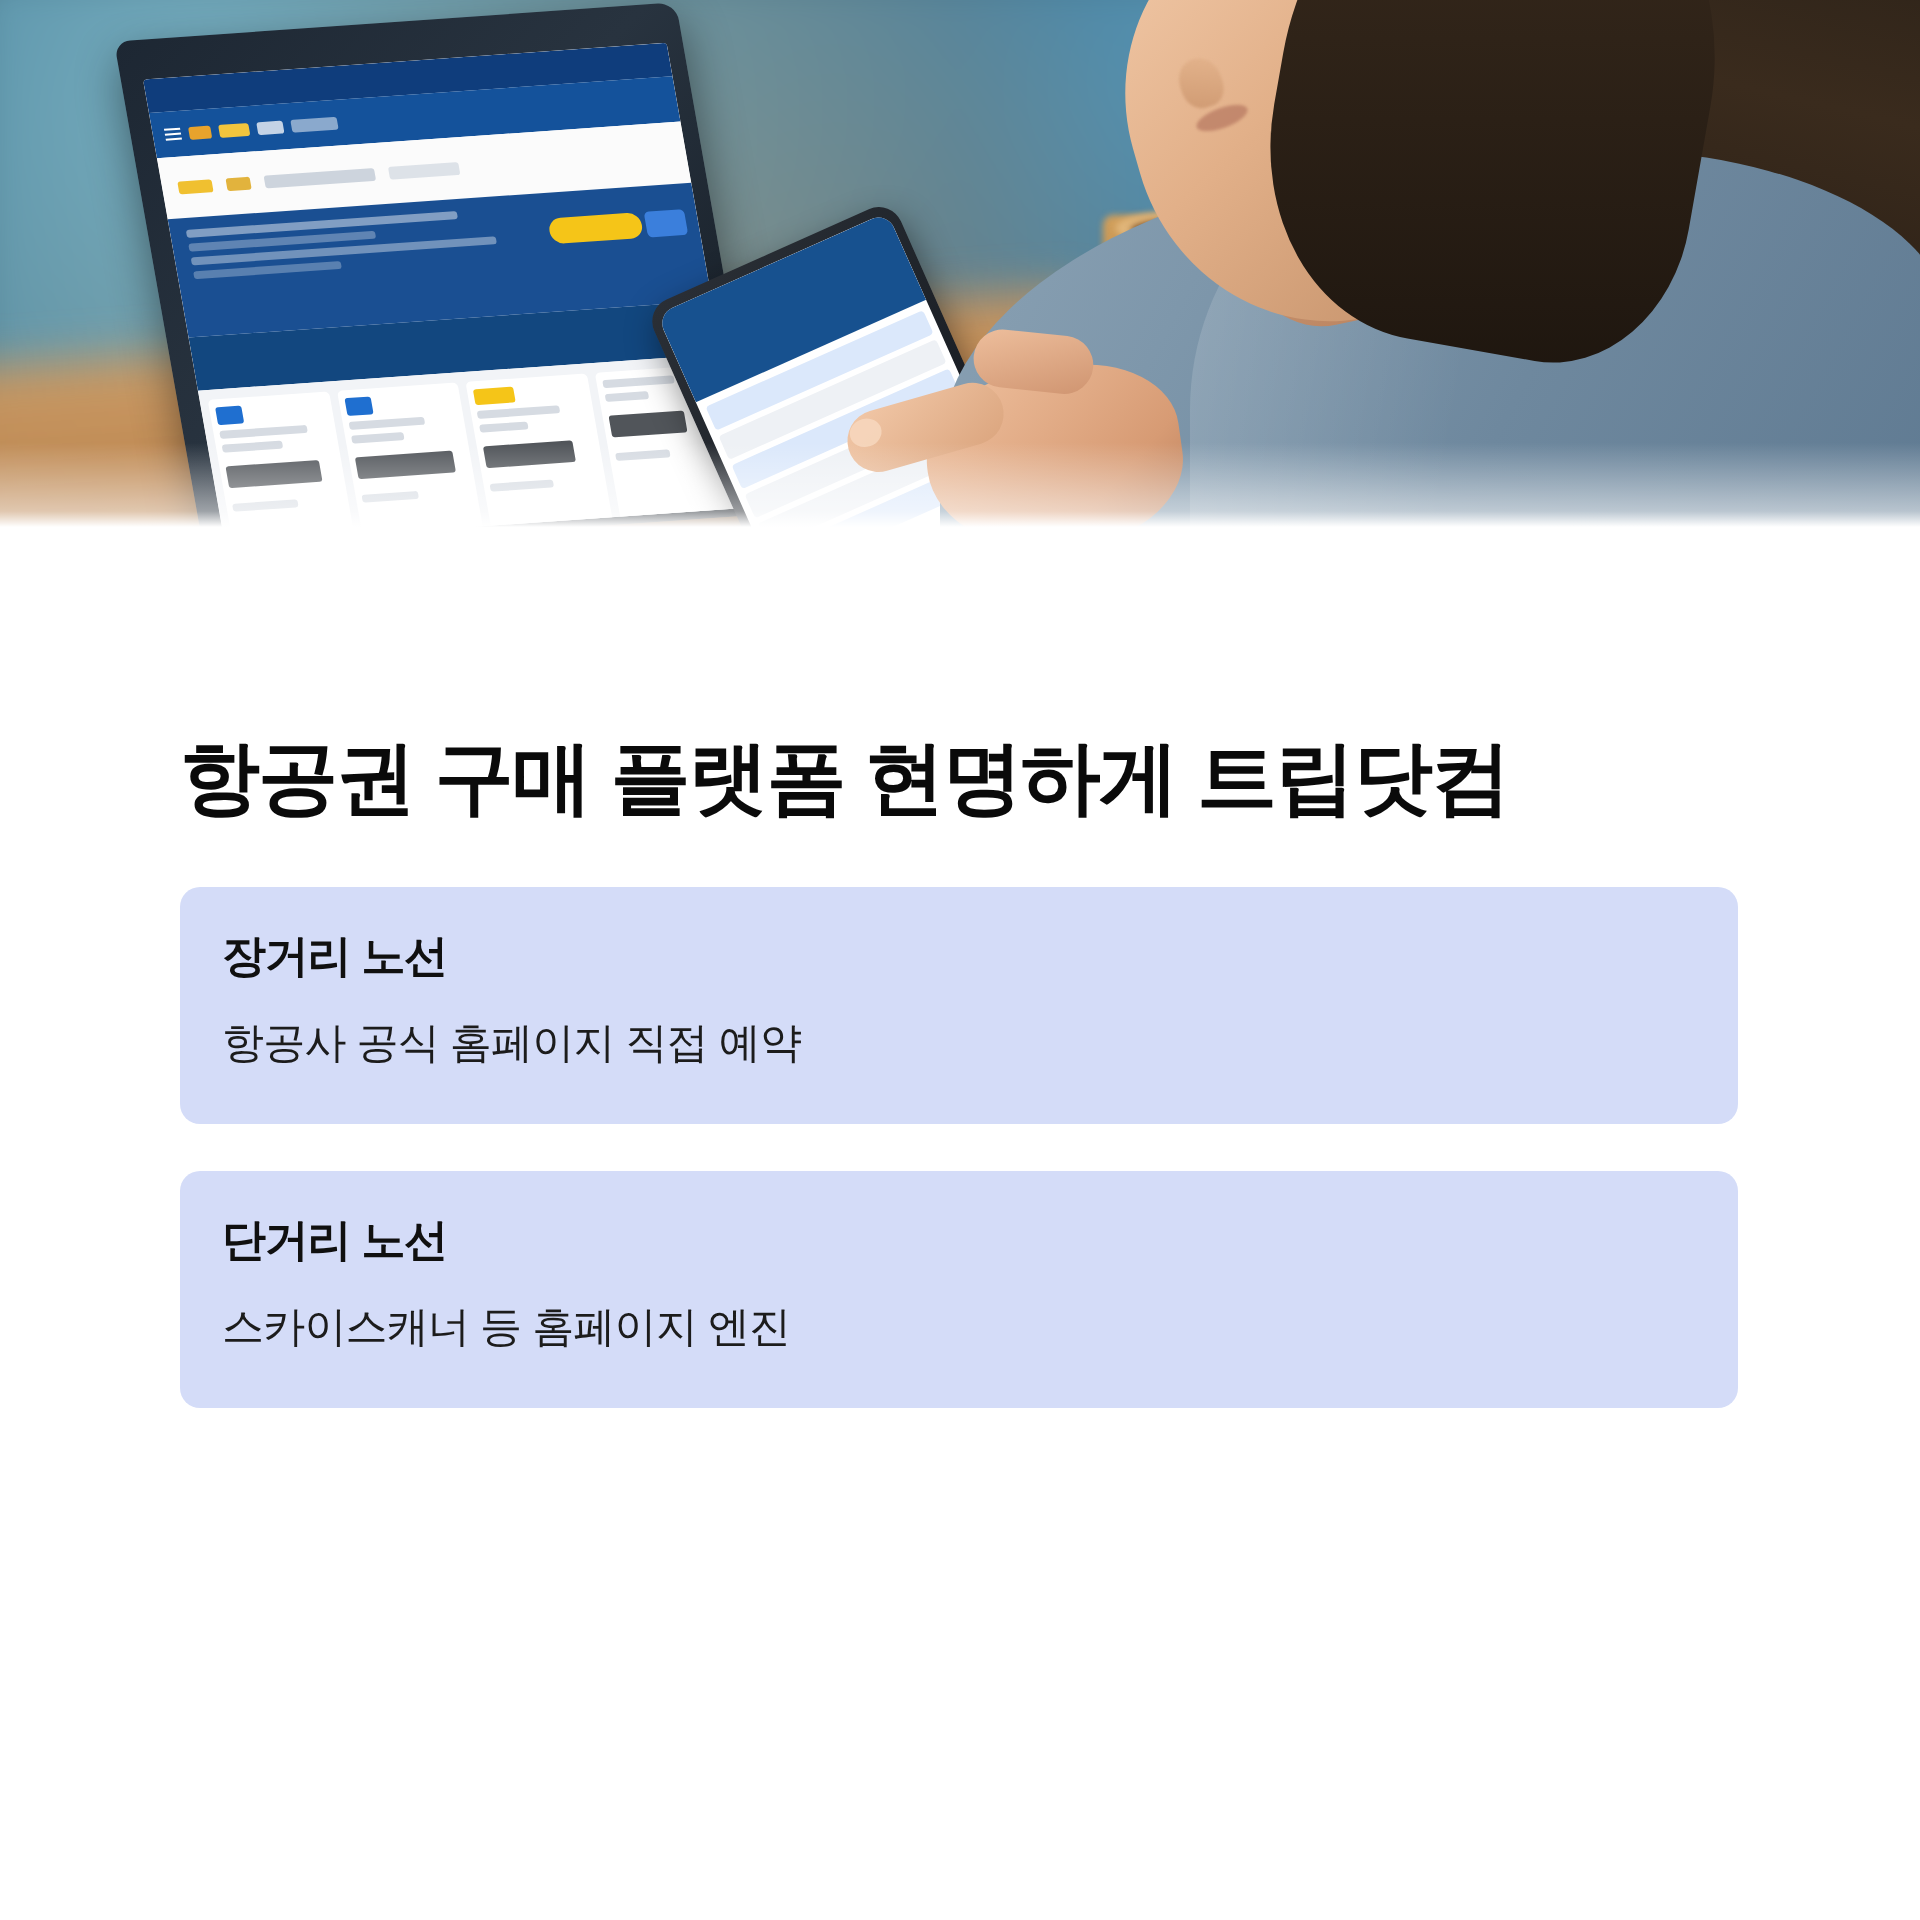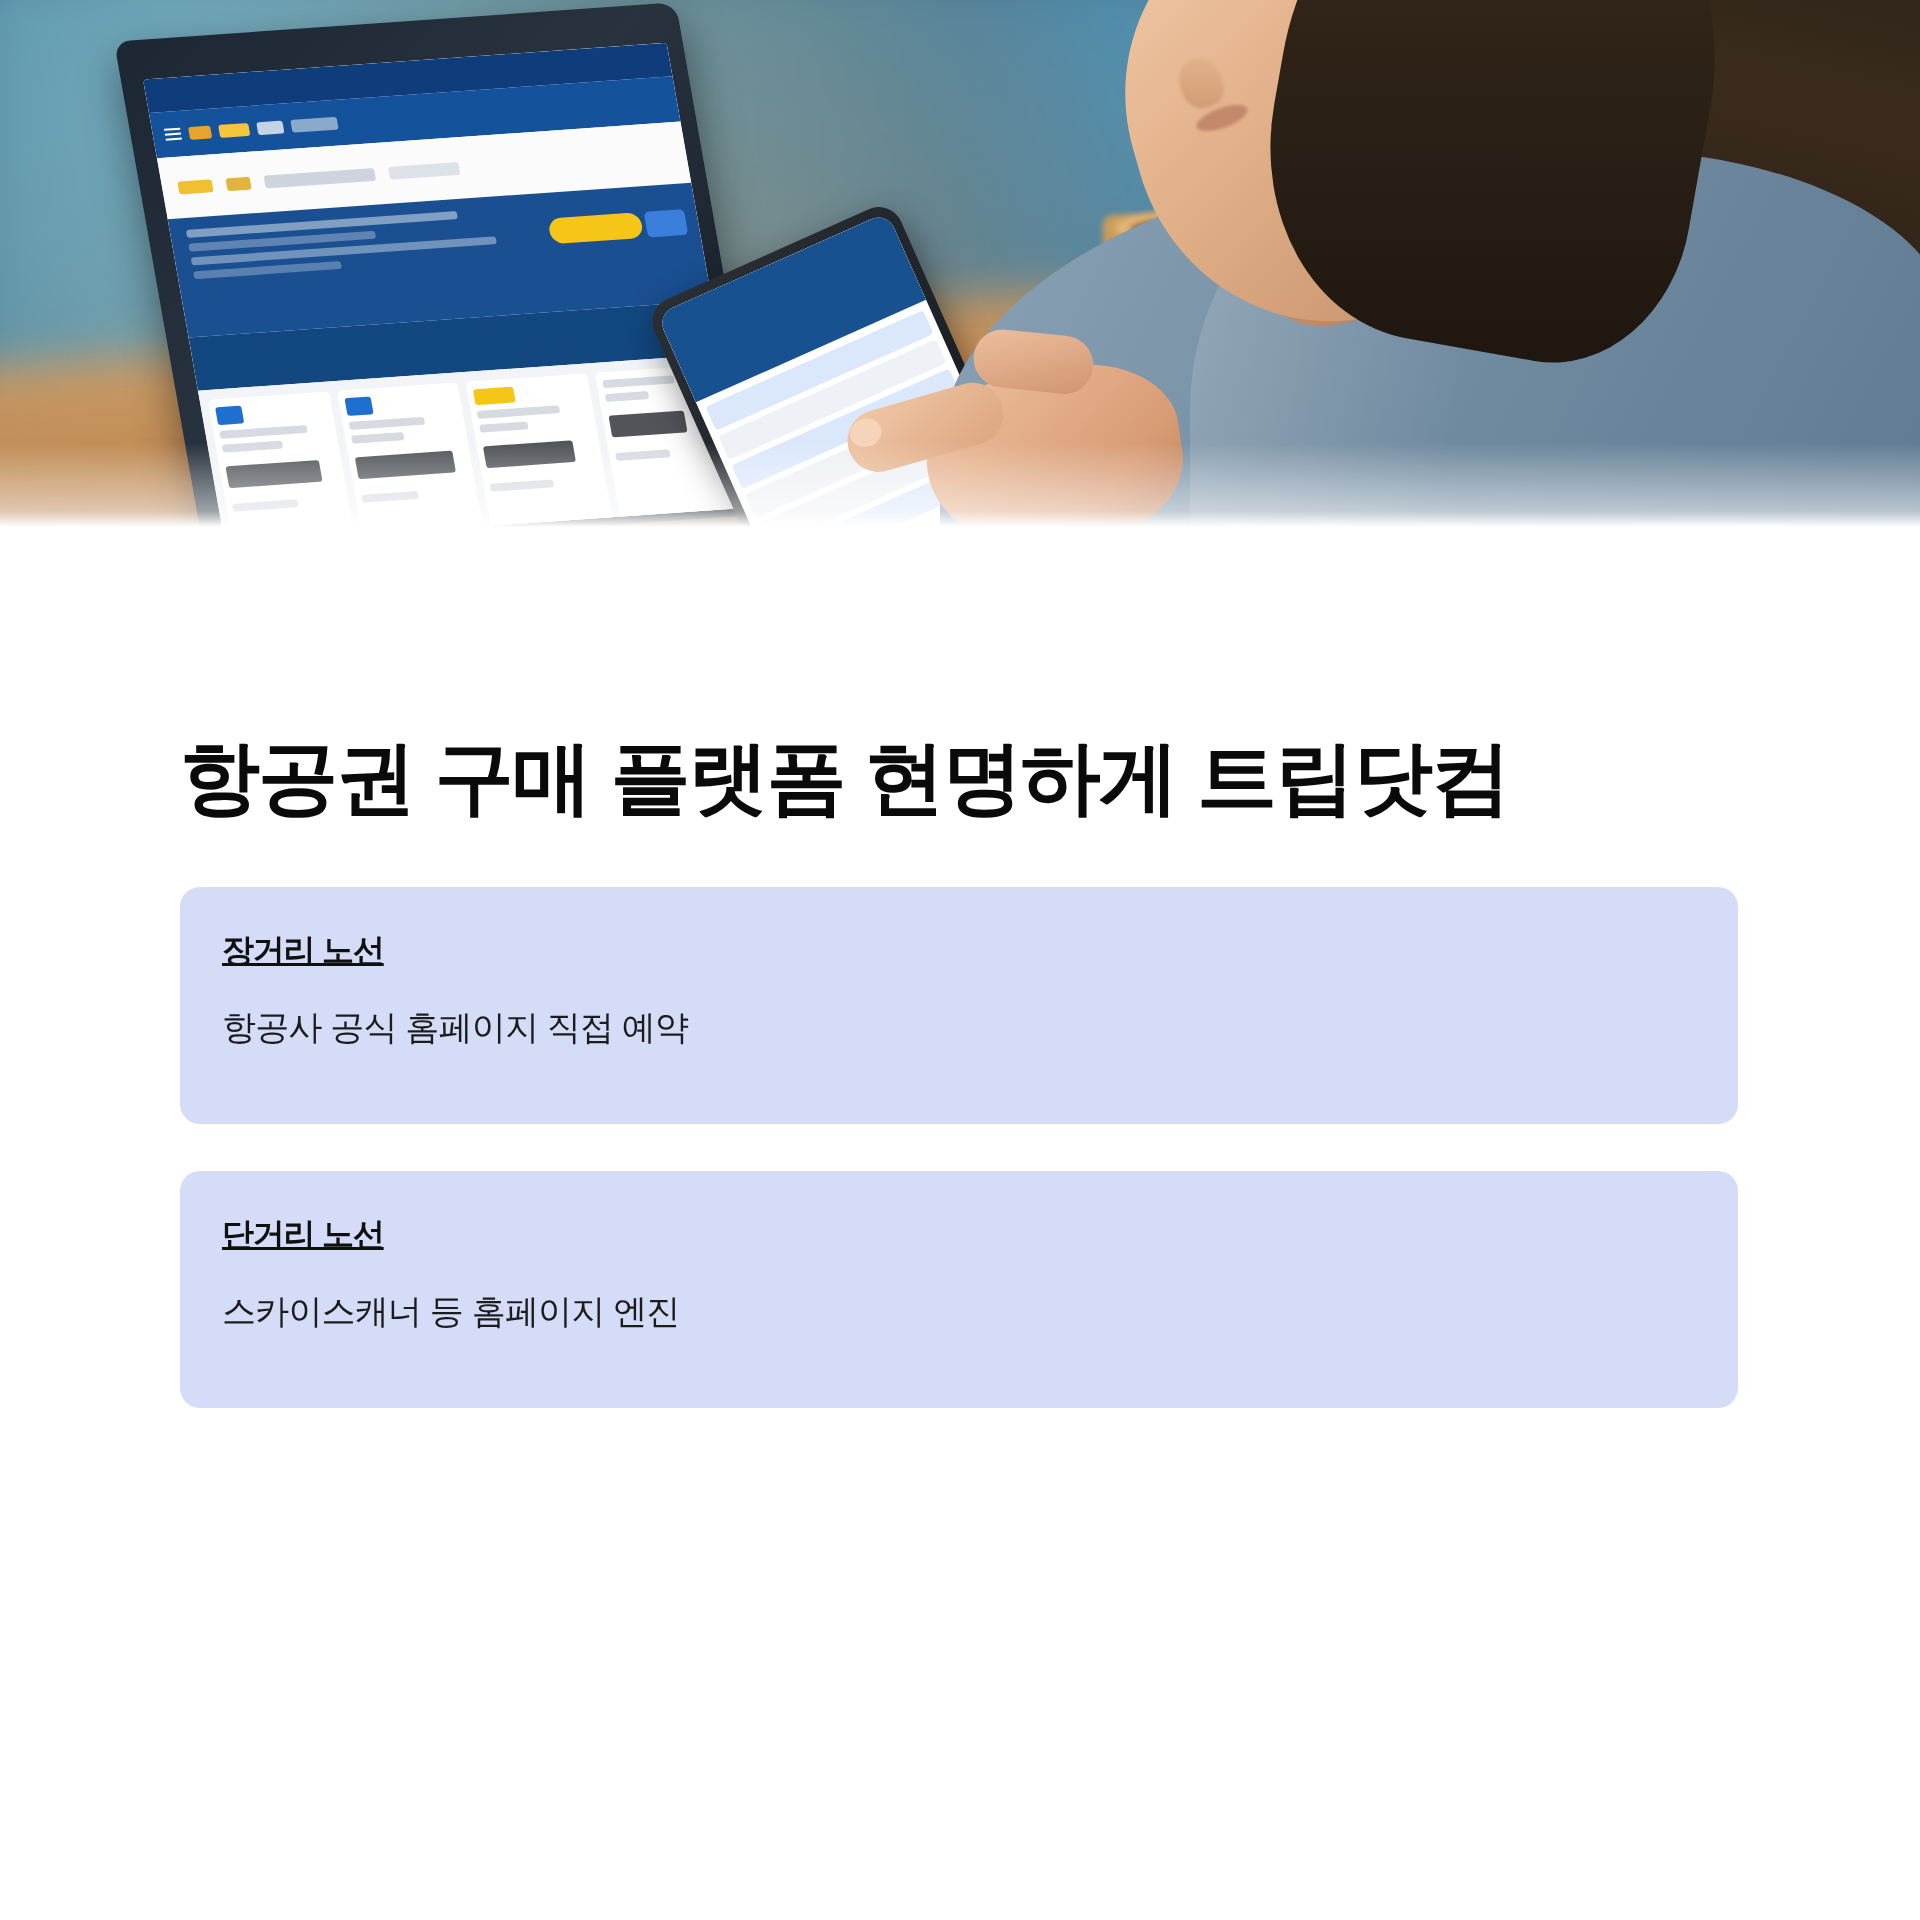--- a/index.html
+++ b/index.html
@@ -293,31 +293,30 @@
 
   .card {
     width:1558px;
     height:237px;
     background:#d4dcf8;
     border-radius:20px;
     padding:47px 0 0 42px;
   }
 
   .card-title {
-    font-size:32px;
+    font-size:44px;
     font-weight:700;
     color:#101010;
     letter-spacing:-1.2px;
     line-height:1;
-    text-decoration:underline;
   }
 
   .card-desc {
     margin-top:44px;
-    font-size:34px;
+    font-size:42px;
     font-weight:400;
     color:#1c1c1c;
     letter-spacing:-0.8px;
     line-height:1;
   }
 </style>
 </head>
 <body>
 
 <div class="page">

